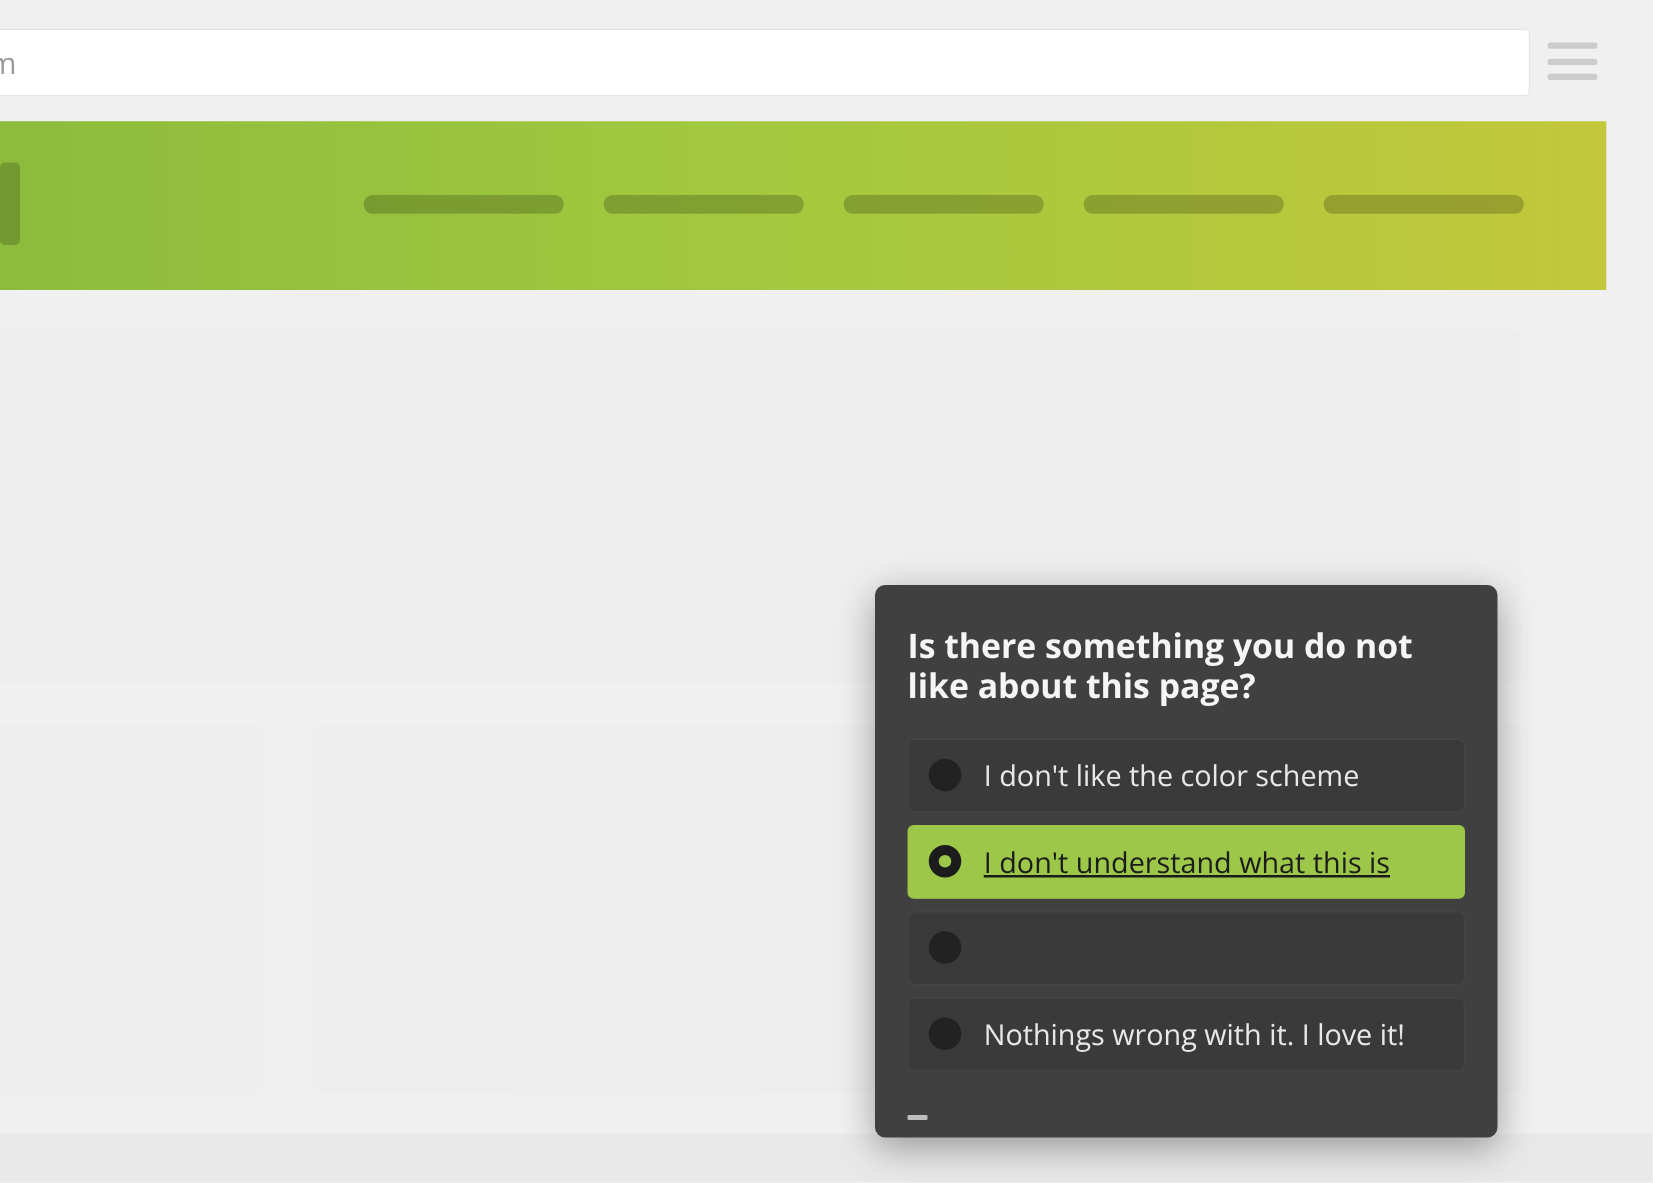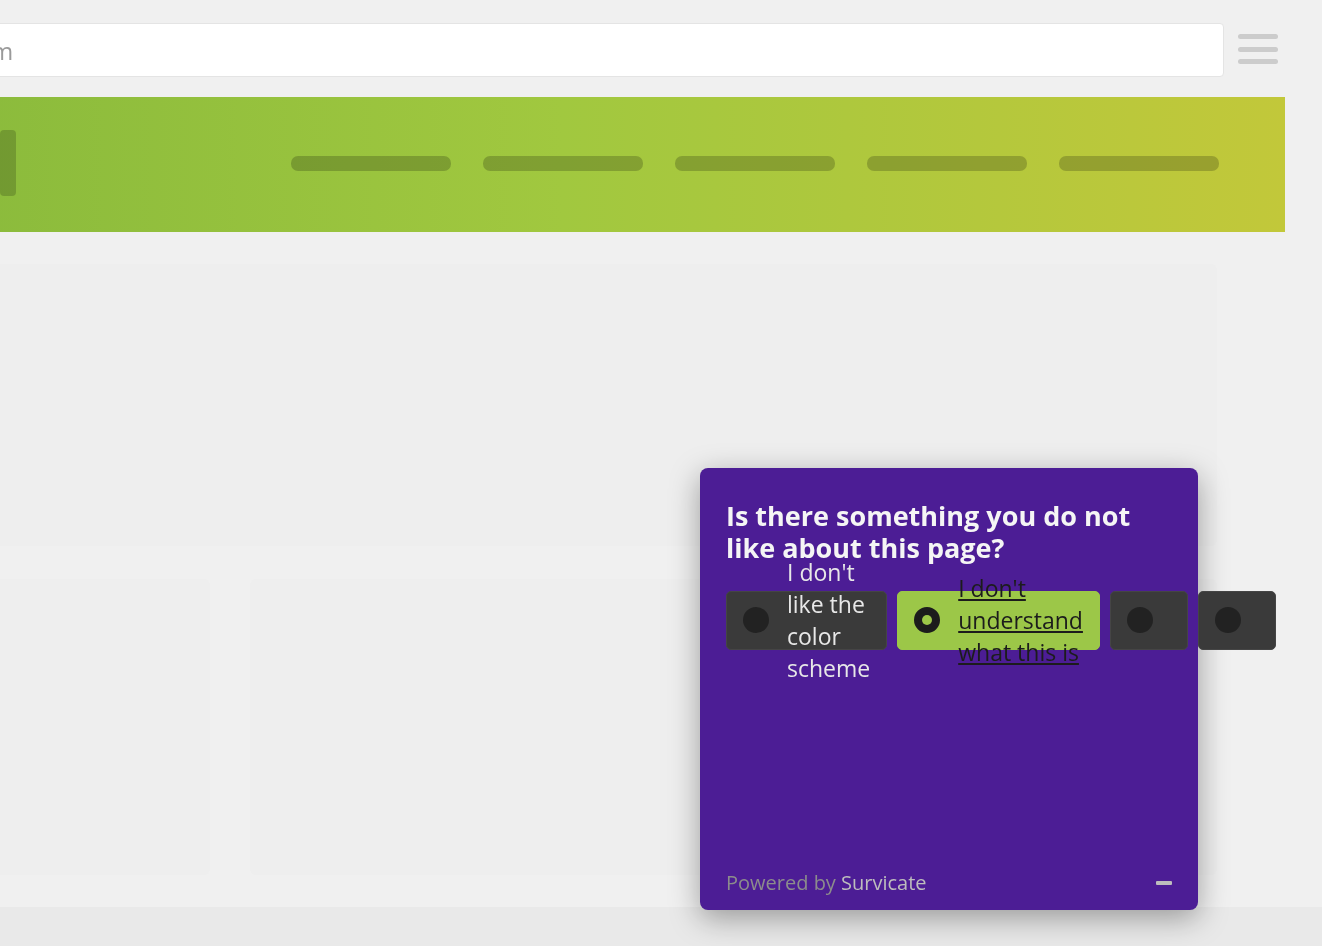--- a/index.html
+++ b/index.html
@@ -115,36 +115,36 @@
     background: #e9e9e9;
   }
 
   
   .survey {
     position: absolute;
     top: 468px;
     left: 700px;
     width: 498px;
     height: 442px;
-    background: #4c1d95;
+    background: #404040;
     border-radius: 8px;
     color: #fff;
     padding: 32px 26px 0 26px;
     box-shadow: 0 8px 30px rgba(0,0,0,0.35);
   }
   .survey-question {
     font-size: 27px;
     font-weight: 700;
     line-height: 1.2;
     margin-bottom: 26px;
     color: #f5f5f5;
   }
   .survey-options {
     display: flex;
-    flex-direction: row;
+    flex-direction: column;
     gap: 10px;
   }
   .survey-option {
     display: flex;
     align-items: center;
     height: 59px;
     background: #3a3a3a;
     border: 1px solid #454545;
     border-radius: 5px;
     padding: 0 16px;
@@ -245,23 +245,21 @@
       <span class="radio"></span>
       <span>I don't understand what this is</span>
     </div>
 
     <div class="survey-option">
       <span class="radio"></span>
     </div>
 
     <div class="survey-option">
       <span class="radio"></span>
+      <span>Nothings wrong with it. I love it!</span>
     </div>
 
   </div>
 
   <div class="survey-footer">
-    <span>
-      <span>Powered by </span><span class="brand">Survicate</span>
-    </span>
     <div class="minimize"></div>
   </div>
 </div>
 
 </body></html>

